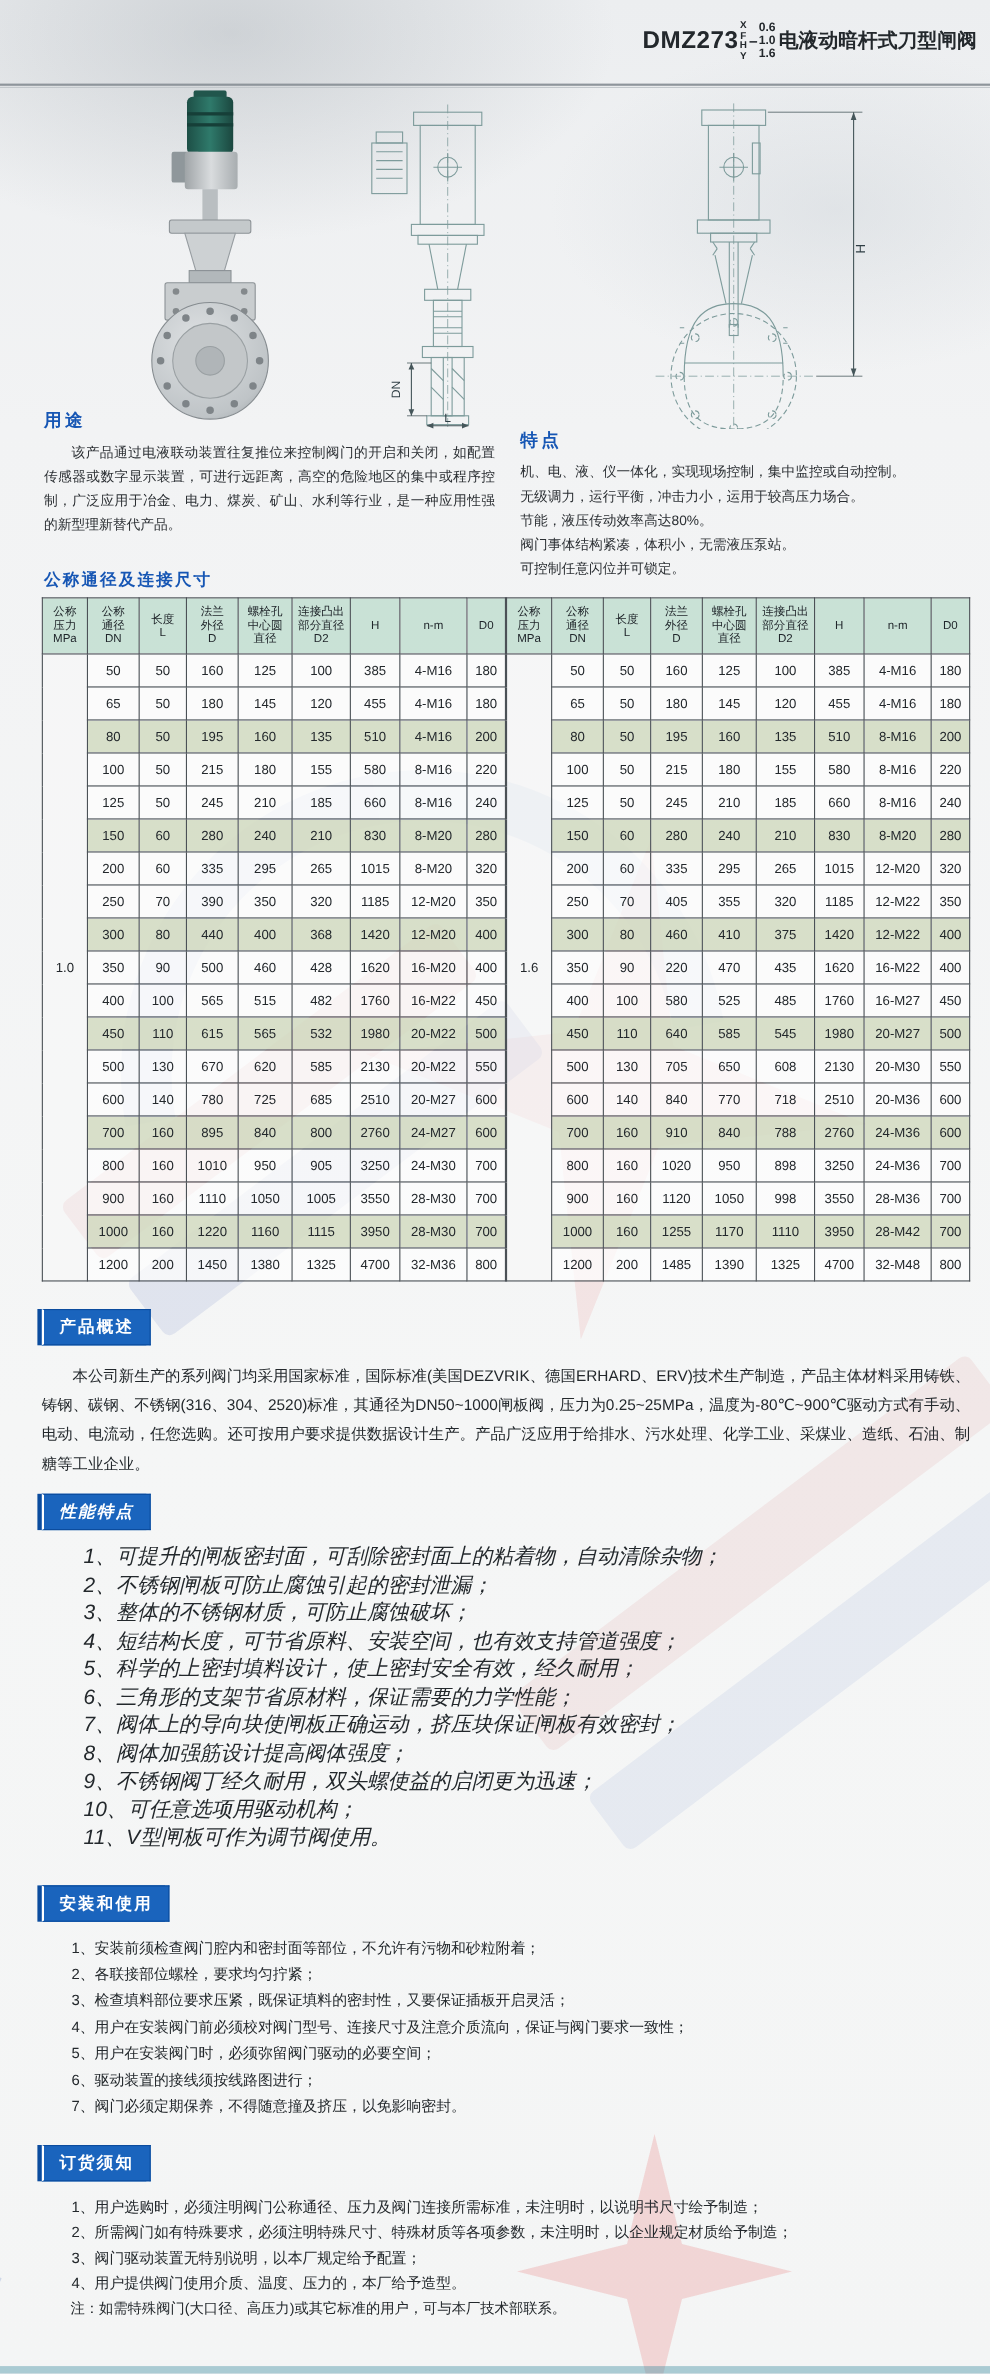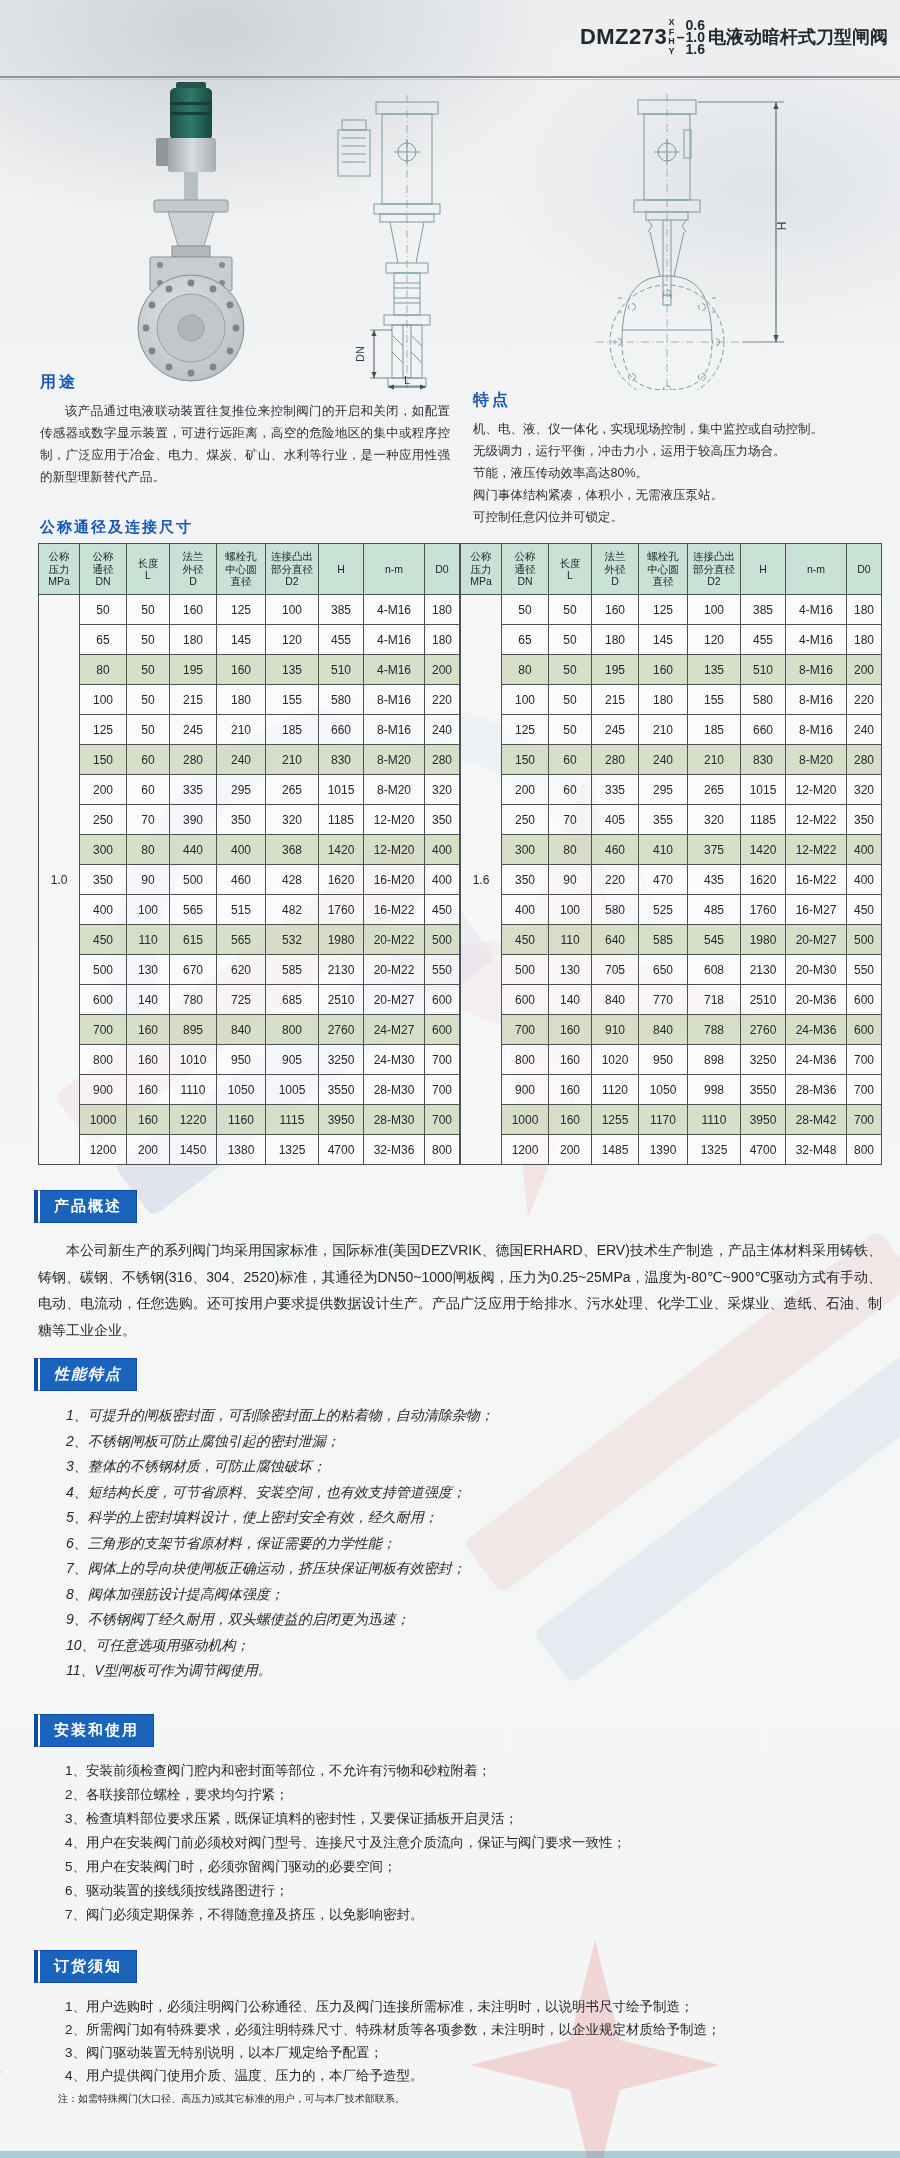--- a/index.html
+++ b/index.html
@@ -26,21 +26,21 @@
   .wm-stripe.blue2{left:500px;top:1470px;width:520px;background:rgba(70,100,185,.08);}
   .bottom-band{position:absolute;left:0;bottom:0;width:100%;height:7px;background:rgba(60,140,160,.40);}
 
   .layer{position:relative;z-index:1;}
 
   
   #titleblock{position:absolute;top:18px;right:12px;display:flex;align-items:center;color:#23282c;}
   .model{font-size:22px;font-weight:bold;letter-spacing:.5px;}
   .stack{display:flex;flex-direction:column;justify-content:center;font-weight:bold;text-align:center;}
   .stack.letters{font-size:9px;line-height:9.5px;margin:0 1px;}
-  .stack.nums{font-size:14px;line-height:12px;margin-right:3px;text-align:center;}
+  .stack.nums{font-size:11px;line-height:12px;margin-right:3px;text-align:center;}
   .dash{font-size:14px;font-weight:bold;margin:0 1px;}
   .cn-title{font-size:18px;font-weight:bold;}
 
   .rule{position:absolute;left:0;top:76px;width:100%;height:2px;background:#8e959b;}
   .rule2{position:absolute;left:0;top:79px;width:100%;height:1px;background:#c3c8cc;}
 
   
   .fig{position:absolute;}
   #fig-photo{left:112px;top:82px;width:182px;height:302px;}
   #fig-side{left:336px;top:90px;width:152px;height:300px;}
@@ -72,25 +72,25 @@
   #dims th:nth-child(9){width:34px;}
 
   
   .sec-head{display:inline-block;background:#1a64bd;color:#fff;font-size:15px;font-weight:bold;
             letter-spacing:2px;padding:6px 14px;border:1px solid #0b4c9e;border-left:2px solid #fff;
             box-shadow:-4px 0 0 #0b4c9e;}
   .sec{position:absolute;left:38px;width:844px;}
   #sec-overview{top:1190px;} #sec-perf{top:1358px;font-style:italic;} #sec-install{top:1714px;} #sec-order{top:1950px;}
   .sec-body{margin-top:14px;font-size:14px;line-height:26.5px;color:#23282c;text-align:justify;text-indent:2em;}
   .sec ul{list-style:none;margin:12px 0 0 0;padding:0;color:#23282c;}
-  #sec-perf ul li{font-size:14px;line-height:25.5px;text-indent:2em;}
+  #sec-perf ul li{font-size:19px;line-height:25.5px;text-indent:2em;}
   #sec-install ul li{font-size:13.5px;line-height:24px;text-indent:2em;}
   #sec-order ul{width:706px;}
   #sec-order ul li{font-size:13.5px;line-height:23px;text-indent:2em;}
-  .order-note{margin-top:1px;font-size:10px;line-height:22px;color:#23282c;text-indent:2em;}
+  .order-note{margin-top:1px;font-size:13px;line-height:22px;color:#23282c;text-indent:2em;}
 </style>
 </head>
 <body>
 
 <div id="page">
 
   <div class="sweep-top wm"></div>
   <div class="sweep-right wm"></div>
   <div class="wm wm-ring mid"></div>
   <div class="wm wm-star mid"></div>

